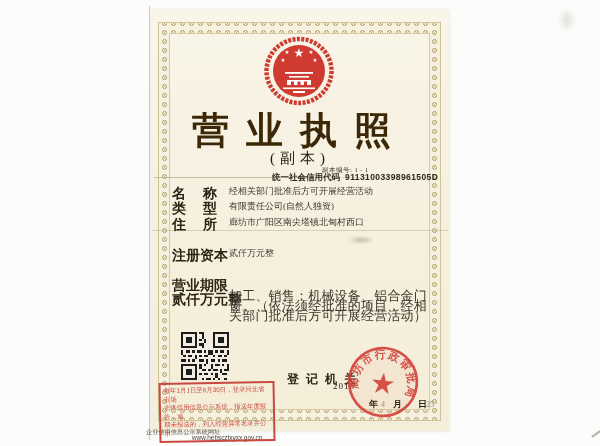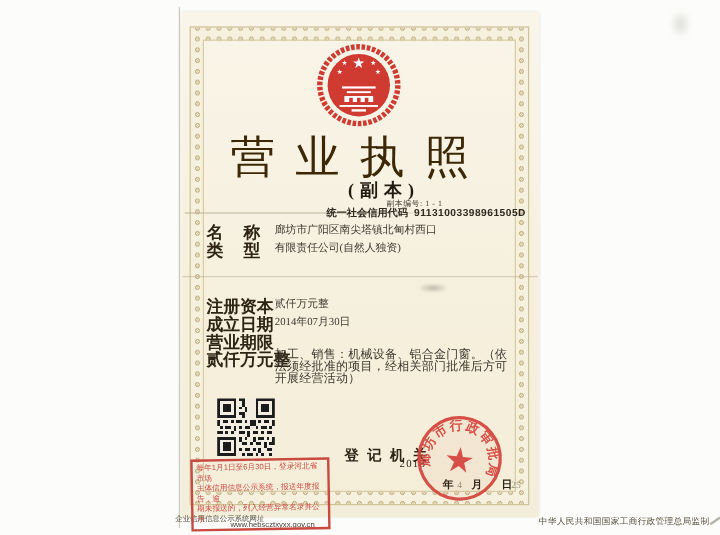--- a/index.html
+++ b/index.html
@@ -25,32 +25,32 @@
            radial-gradient(circle, rgba(198,183,140,0) 0 1.1px, #c6b78c 1.1px 2.3px, rgba(0,0,0,0) 2.3px),
            radial-gradient(circle, #c6b78c 0 .6px, transparent .7px);
          background-size:9px 9px;background-position:center;}
   #frame-inner{position:absolute;left:10px;top:10px;right:10px;bottom:10px;
                background:linear-gradient(180deg,#f8f4e7,#f5efdc 65%,#f4eed9);
                border:1px solid #d8cba4;}
 
   #emblem{left:263px;top:36px;width:72px;height:70px;z-index:3;}
 
   #title{left:158px;top:106px;width:284px;text-align:center;z-index:3;
-         font-size:37px;font-weight:normal;color:#3c2806;letter-spacing:17px;}
+         font-size:37px;font-weight:bold;color:#3c2806;letter-spacing:17px;}
   #subtitle{left:158px;top:149px;width:284px;text-align:center;z-index:3;
-            font-size:15px;font-weight:bold;color:#201a10;letter-spacing:5px;margin-left:20px;}
+            font-size:15px;font-weight:normal;color:#201a10;letter-spacing:5px;}
   #copy-no{left:322px;top:166px;font-size:6.5px;color:#3a362e;letter-spacing:.5px;z-index:3;}
   #credit{left:272px;top:172px;font-size:8.5px;font-weight:bold;color:#2c2921;z-index:3;}
   #credit .code{margin-left:5px;font-family:Liberation Sans, sans-serif;letter-spacing:.4px;}
 
   .row{position:absolute;left:172px;z-index:3;white-space:nowrap;}
   .flabel{display:inline-block;width:45px;text-align:justify;text-align-last:justify;
           font-weight:bold;color:#2e2415;font-size:14px;vertical-align:top;}
   .fvalue{display:inline-block;margin-left:8px;font-size:9px;color:#3c372e;vertical-align:top;}
-  #row-scope .fvalue{white-space:normal;width:202px;font-size:10px;line-height:9.8px;letter-spacing:.2px;}
+  #row-scope .fvalue{white-space:normal;width:202px;font-size:13px;line-height:9.8px;letter-spacing:.2px;}
 
   #qr{left:181px;top:332px;width:48px;height:48px;z-index:3;}
   #notice{left:159px;top:382px;width:106px;border:2px solid #c94941;color:#c94941;
           font-size:6.4px;line-height:8.6px;padding:2px 3px;transform:rotate(-1deg);
           z-index:4;font-family:"Liberation Sans","DejaVu Sans",sans-serif;}
 
   #registry{left:287px;top:371px;font-size:12px;font-weight:bold;letter-spacing:7px;
             color:#2e2517;z-index:3;}
   #seal{left:345px;top:344px;width:76px;height:76px;z-index:5;transform:rotate(6deg);opacity:.93;}
 
@@ -111,33 +111,33 @@
   <div class="abs" id="title">营业执照</div>
   <div class="abs" id="subtitle">(副本)</div>
   <div class="abs" id="copy-no">副本编号: 1 - 1</div>
 
   <div class="abs" id="credit">
     <span>统一社会信用代码</span><span class="code">91131003398961505D</span>
   </div>
 
   <div class="row" style="top:185px">
     <span class="flabel">名称</span>
-    <span class="fvalue">廊坊市广阳区南尖塔镇北甸村西口</span>
+    <span class="fvalue">经相关部门批准后方可开展经营活动</span>
   </div>
   <div class="row" style="top:200px">
     <span class="flabel">类型</span>
     <span class="fvalue">有限责任公司(自然人独资)</span>
   </div>
+  <div class="row" style="top:216px">
+    <span class="flabel">住所</span>
+    <span class="fvalue">廊坊市广阳区南尖塔镇北甸村西口</span>
+  </div>
   <div class="row" style="top:247px">
     <span class="flabel">注册资本</span>
     <span class="fvalue">贰仟万元整</span>
-  </div>
-  <div class="row" style="top:262px">
-    <span class="flabel">成立日期</span>
-    <span class="fvalue">2014年07月30日</span>
   </div>
   <div class="row" style="top:277px">
     <span class="flabel">营业期限</span>
     <span class="fvalue"></span>
   </div>
   <div class="row" id="row-scope" style="top:291px">
     <span class="flabel">贰仟万元整</span>
     <span class="fvalue">加工、销售：机械设备、铝合金门窗。（依法须经批准的项目，经相关部门批准后方可开展经营活动）</span>
   </div>
 
@@ -189,19 +189,18 @@
 
   <span class="date-part" id="d-year">2018</span>
   <span class="date-part" id="d-yu">年</span>
   <span class="date-num" id="d-m">4</span>
   <span class="date-part" id="d-mu">月</span>
   <span class="date-num" id="d-d">25</span>
   <span class="date-part" id="d-du">日</span>
 
   <div class="abs" id="f-left-label">企业信用信息公示系统网址</div>
   <div class="abs" id="f-left-url">www.hebscztxyxx.gov.cn</div>
-  <div class="abs" id="f-right">中华人民共和国国家工商行政管理总局监制</div>
 
   <div class="abs sm1"></div>
   <div class="abs sm2"></div>
   <div class="abs" id="corner-mark"></div>
 
 </div>
 
 </body></html>

